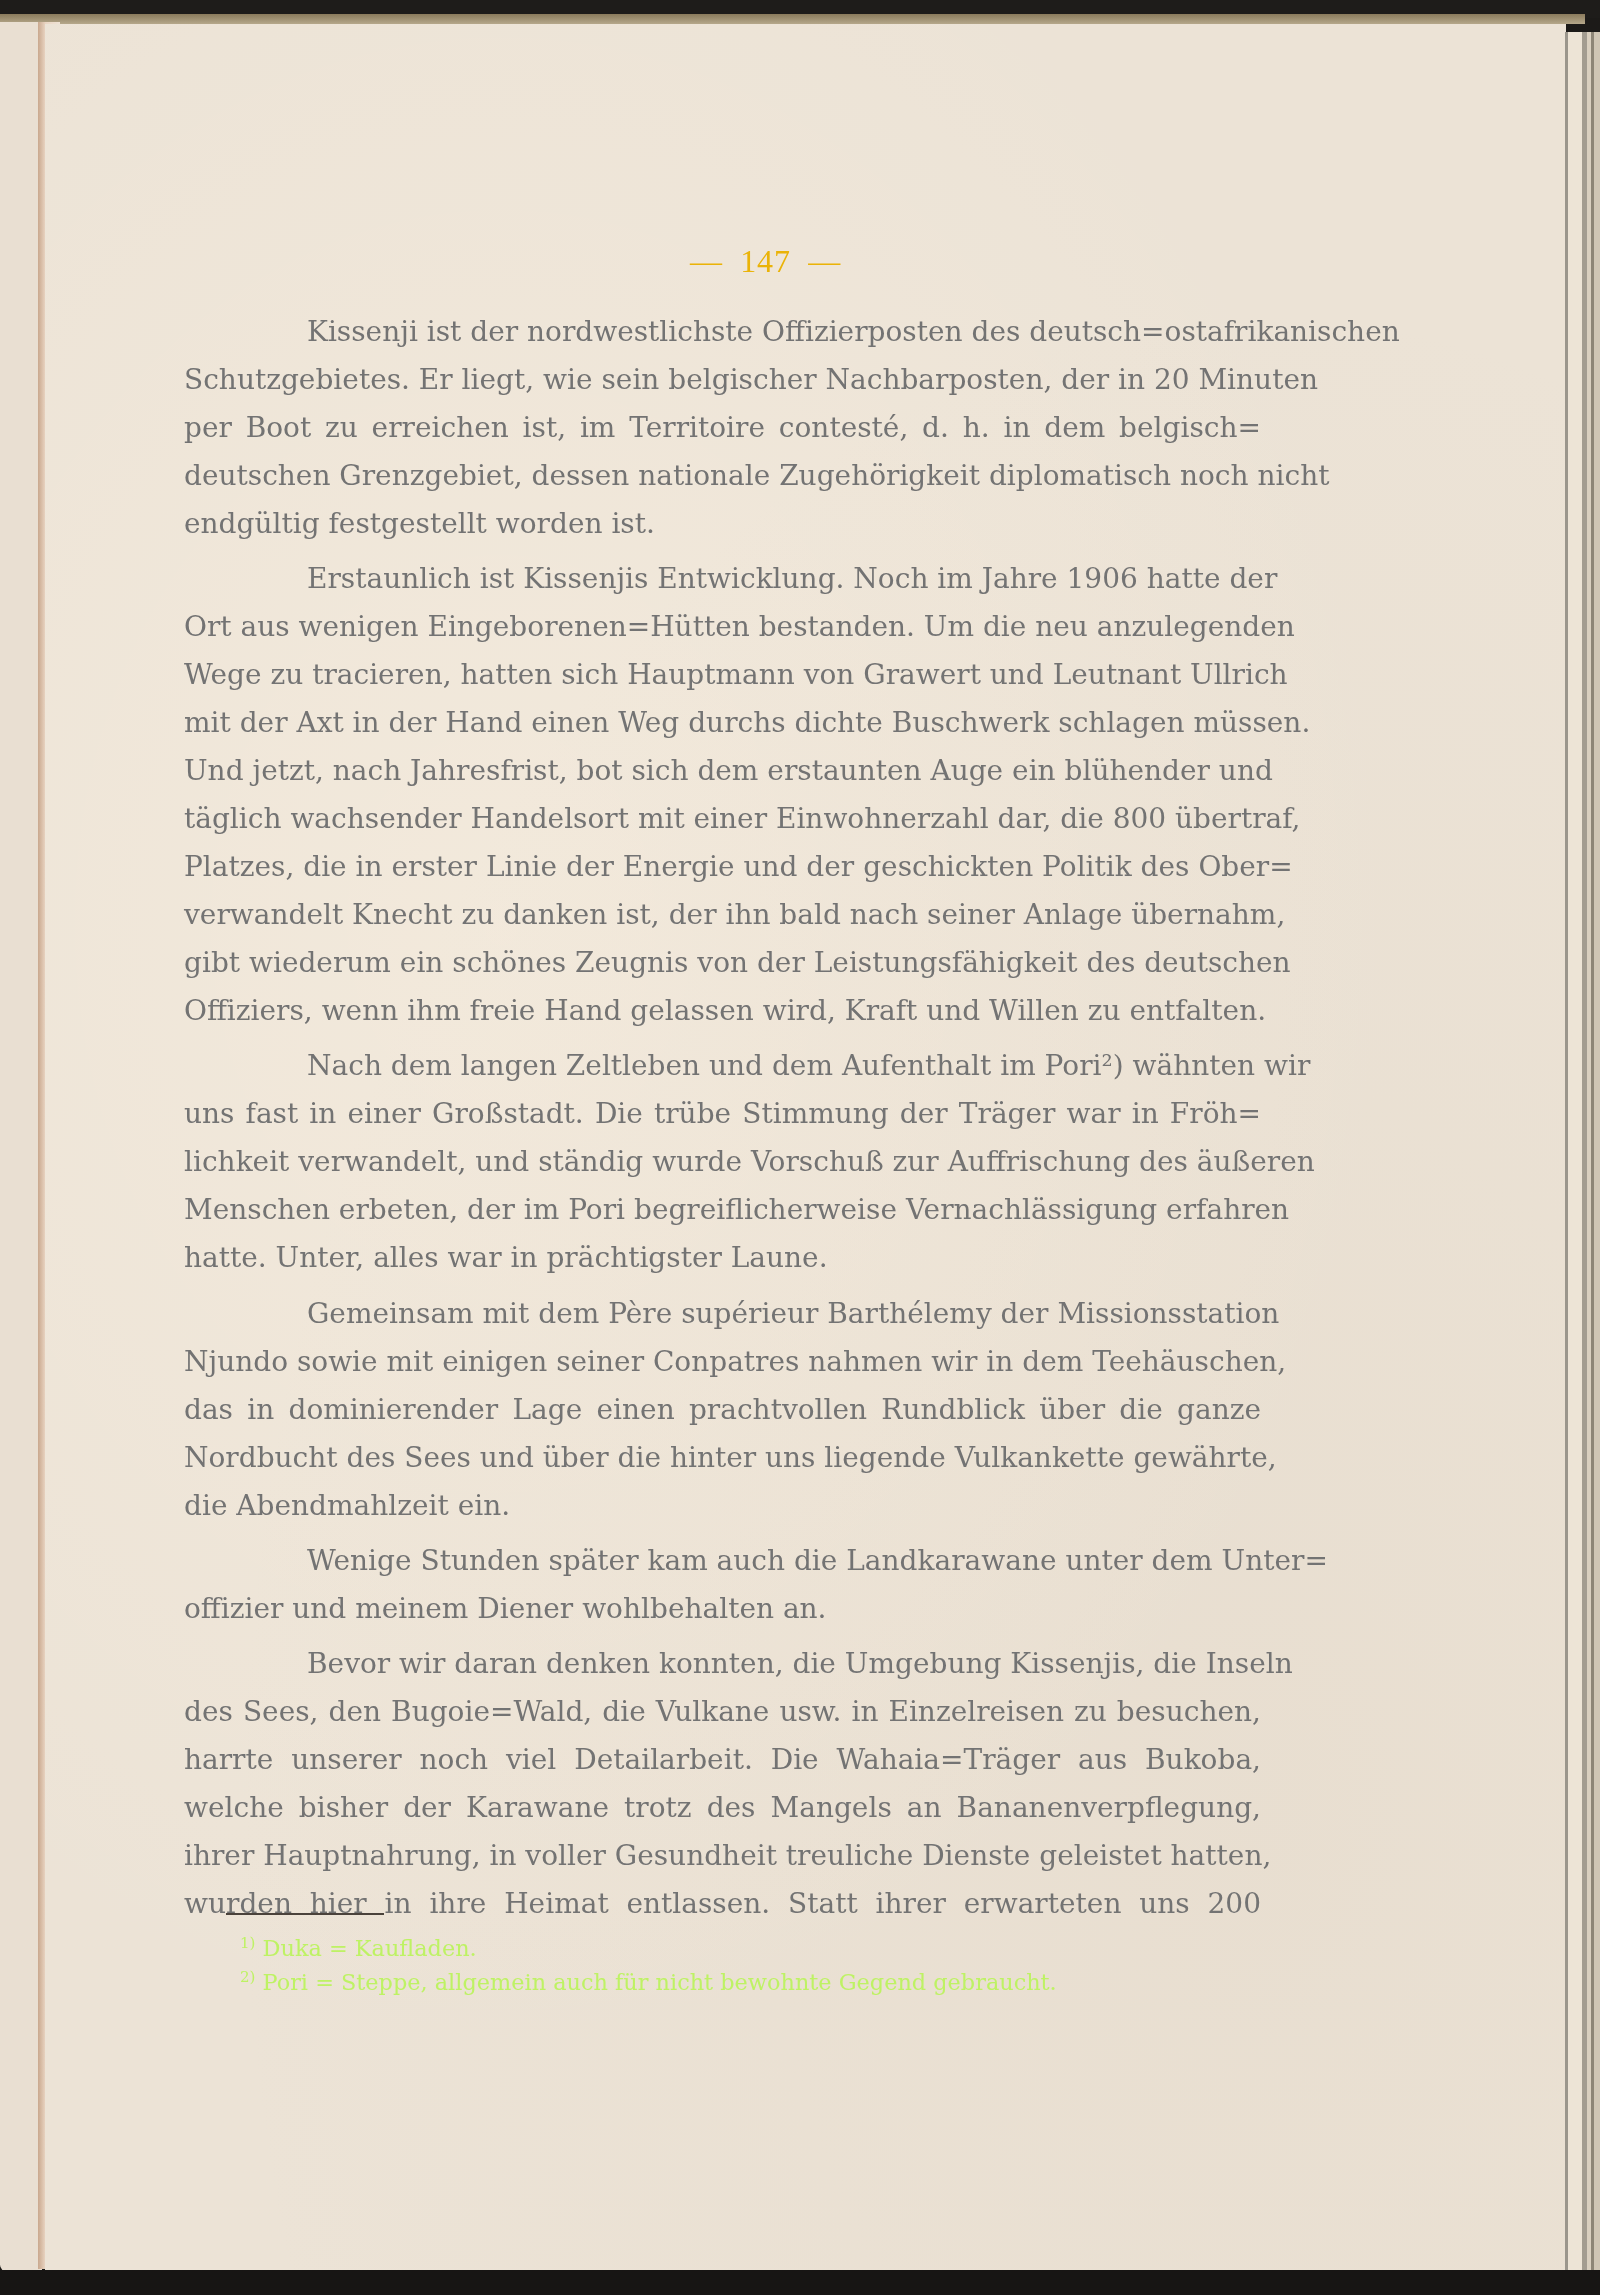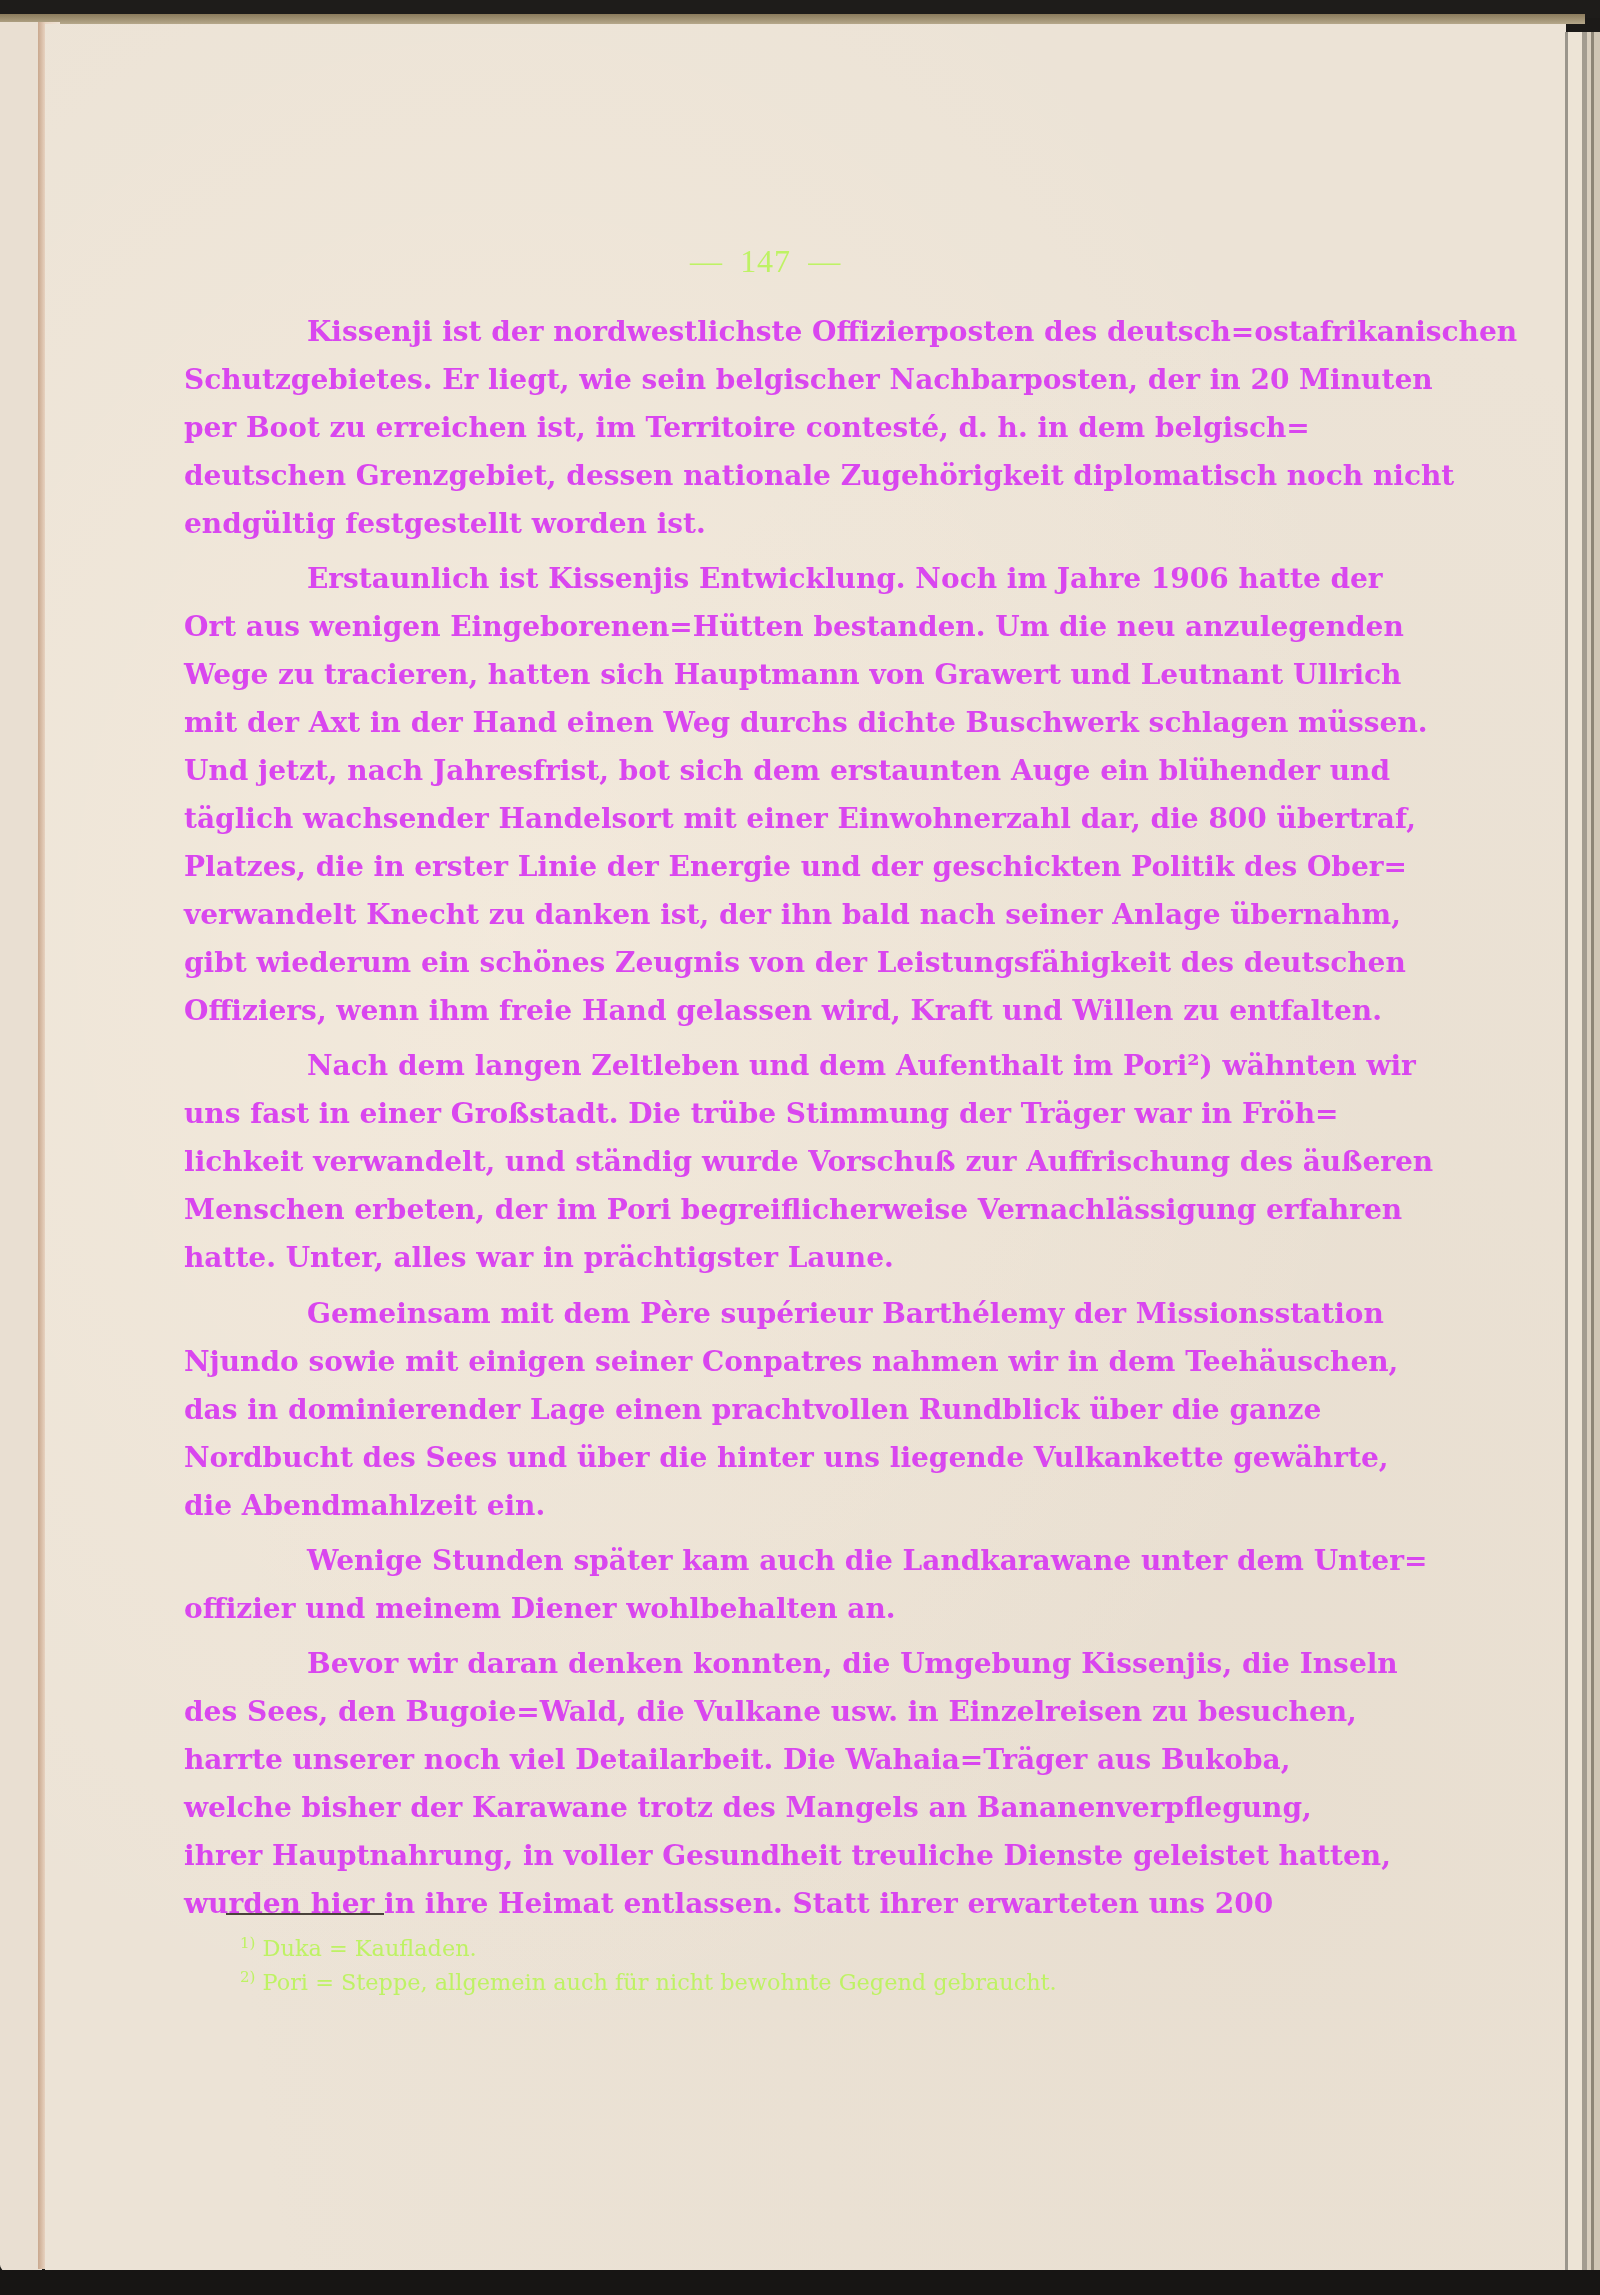--- a/index.html
+++ b/index.html
@@ -62,35 +62,34 @@
     .fe5 { left: 1591px; width: 3.2px; background: #8d8576; }
     .fe6 { left: 1594px; width: 6.4px; background: #cfc5b4; }
 
     .page-number {
       position: absolute;
       left: 0; top: 243px;
       width: 1531px;
       text-align: center;
       font-family: "Liberation Serif", serif;
       font-size: 32px;
-      color: #bef264;
+      color: #eab308;
       letter-spacing: 0.8px;
     }
     .page-number .dash { padding: 0 17.6px; }
 
     .body-text {
       position: absolute;
       left: 184px; top: 308px;
       width: 1077px;
       font-family: "DejaVu Serif", serif;
       font-size: 28px;
       line-height: 48px;
-      color: #d946ef;
+      color: #737373;
       text-align: justify;
-      font-weight: bold;
     }
     .para {
       margin: 0 0 7.2px 0;
       text-indent: 123px;
       text-align-last: left;
     }
     .line {
       display: block;
       text-align: justify;
       text-align-last: justify;

